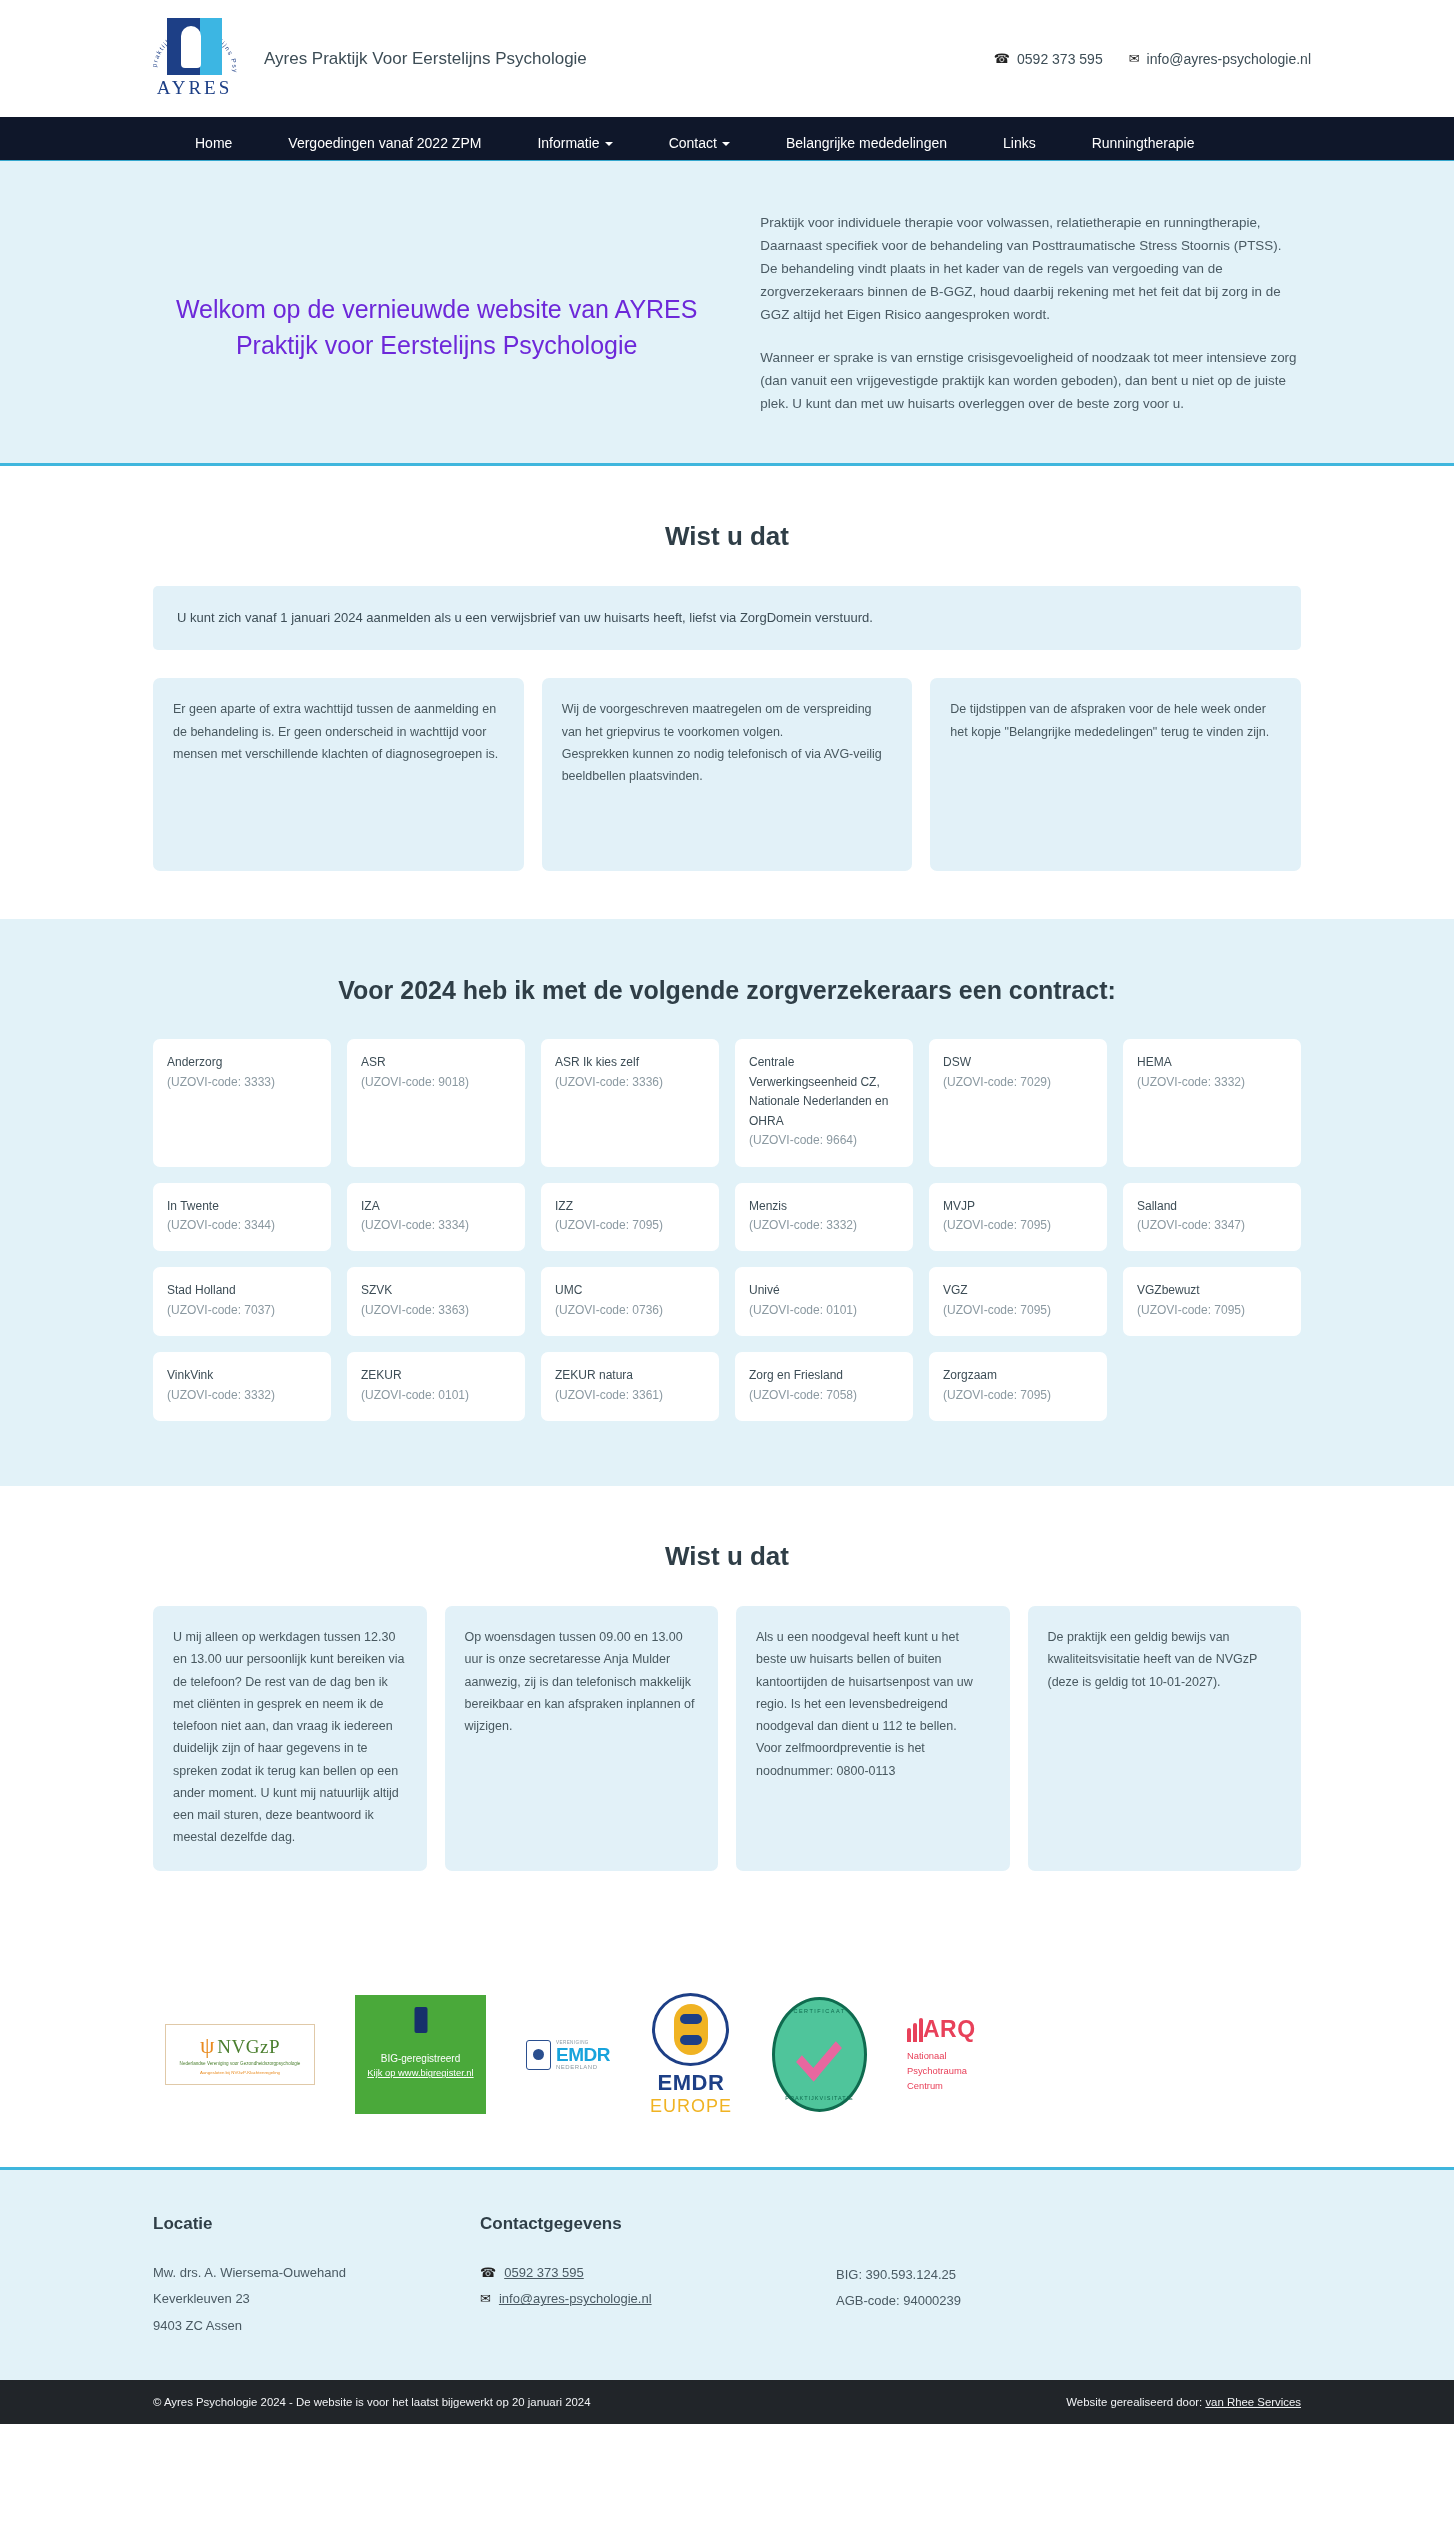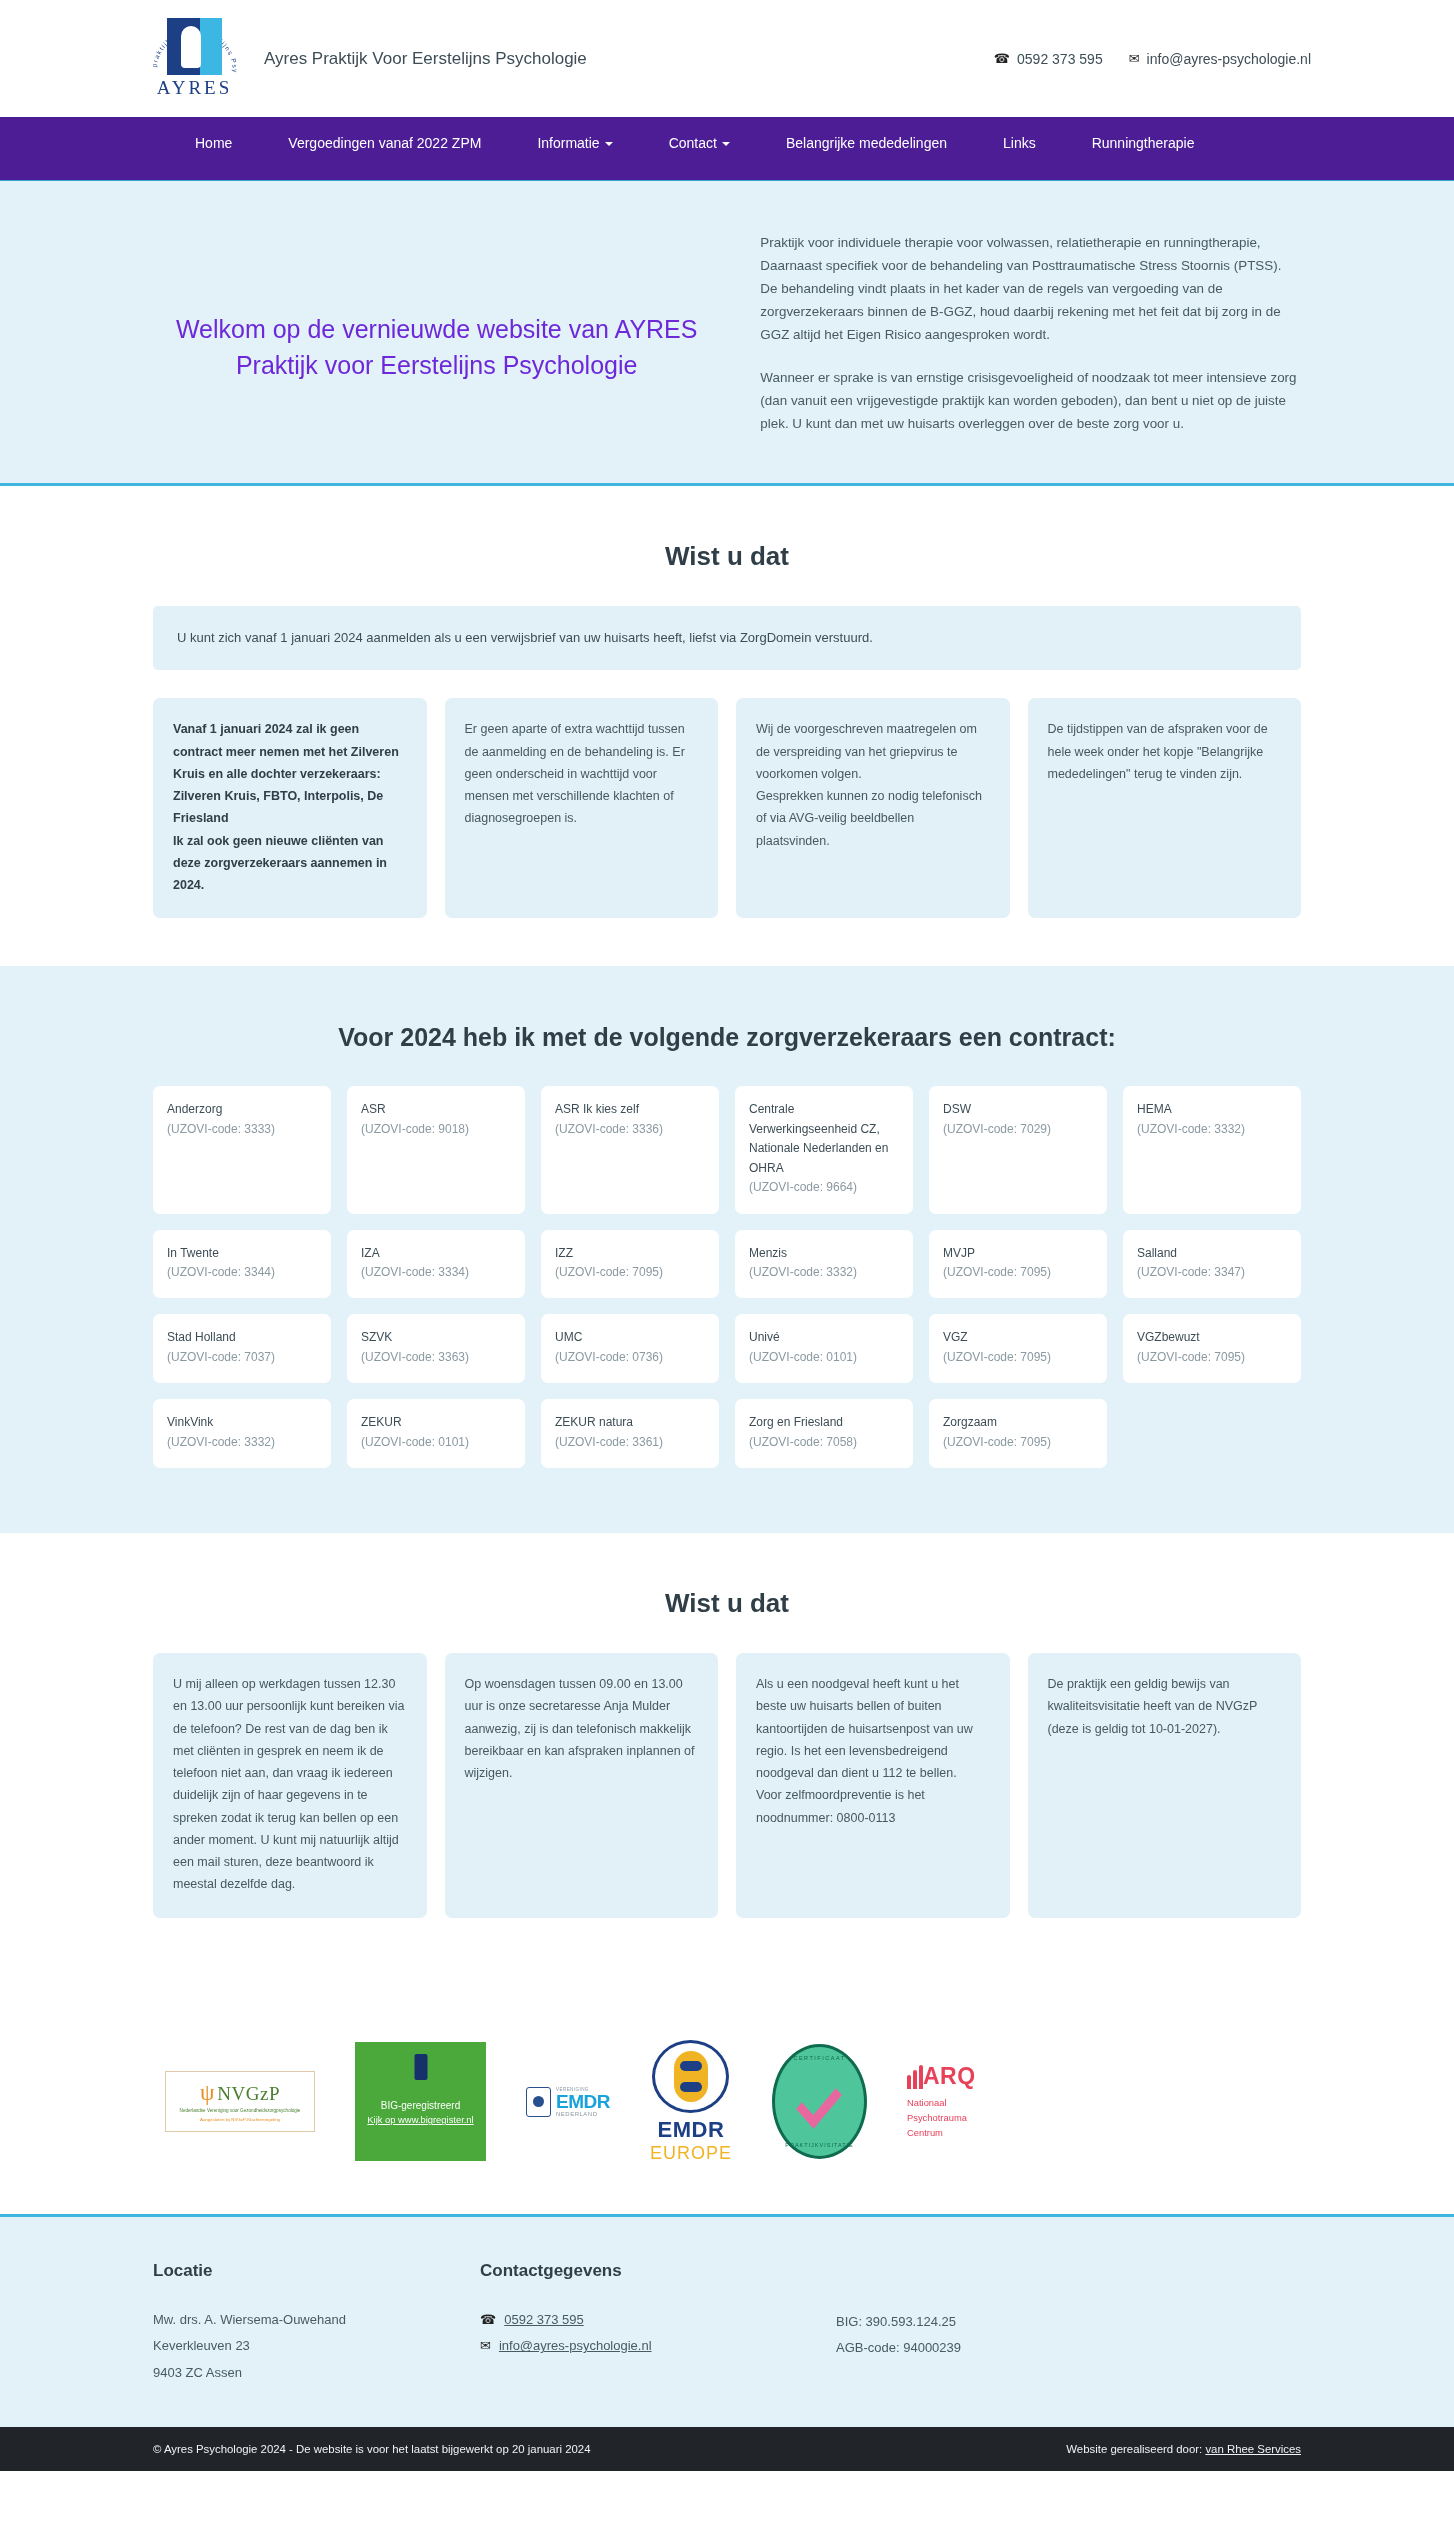--- a/index.html
+++ b/index.html
@@ -70,22 +70,22 @@
     font-size: 17px;
     color: #3d4d56;
     font-weight: 400;
   }
   .contact-top { display: flex; align-items: center; gap: 26px; font-size: 14px; color: #3d4d56; }
   .contact-top span.item { display: inline-flex; align-items: center; gap: 7px; }
   .gly { font-size: 13px; color: #222; }
 
   
   .nav {
-    background: #4c1d95;
-    height: 64px;
+    background: #0f172a;
+    height: 44px;
     border-bottom: 1px solid #34a7cd;
     padding-left: 44px;
   }
   .nav .wrap { display: flex; align-items: center; height: 52px; }
   .nav a {
     color: #ffffff;
     font-size: 14px;
     text-decoration: none;
     padding: 0 28px;
     line-height: 52px;
@@ -414,23 +414,20 @@
   </div>
 </section>
 
 <section class="section">
   <div class="wrap">
     <h2>Wist u dat</h2>
     <div class="alert">
       <div>U kunt zich vanaf 1 januari 2024 aanmelden als u een verwijsbrief van uw huisarts heeft, liefst via ZorgDomein verstuurd.</div>
     </div>
     <div class="cards4">
-      <div class="card-soft bold" style="white-space:pre-line">Vanaf 1 januari 2024 zal ik geen contract meer nemen met het Zilveren Kruis en alle dochter verzekeraars:
-Zilveren Kruis, FBTO, Interpolis, De Friesland
-Ik zal ook geen nieuwe cliënten van deze zorgverzekeraars aannemen in 2024.</div>
       <div class="card-soft" style="white-space:pre-line">Er geen aparte of extra wachttijd tussen de aanmelding en de behandeling is. Er geen onderscheid in wachttijd voor mensen met verschillende klachten of diagnosegroepen is.</div>
       <div class="card-soft" style="white-space:pre-line">Wij de voorgeschreven maatregelen om de verspreiding van het griepvirus te voorkomen volgen.
 Gesprekken kunnen zo nodig telefonisch of via AVG-veilig beeldbellen plaatsvinden.</div>
       <div class="card-soft" style="white-space:pre-line">De tijdstippen van de afspraken voor de hele week onder het kopje "Belangrijke mededelingen" terug te vinden zijn.</div>
     </div>
   </div>
 </section>
 
 <section class="insurers">
   <div class="wrap">

